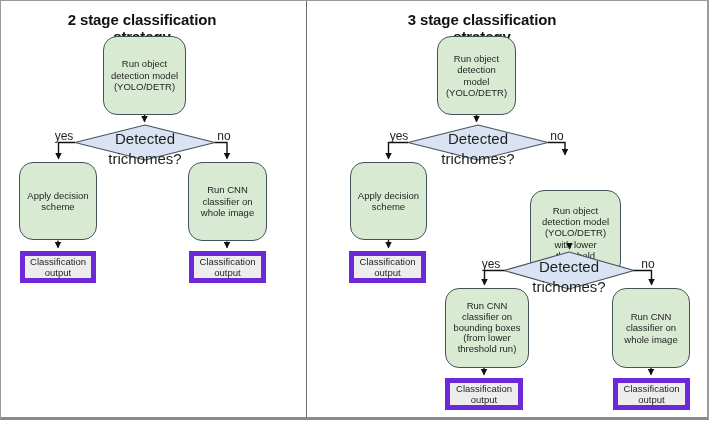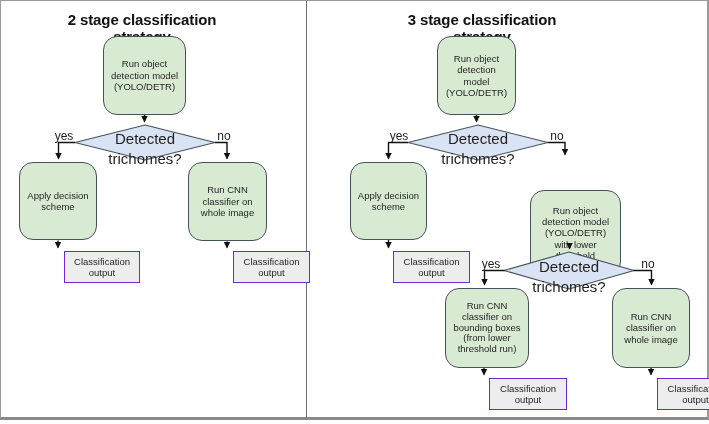--- a/index.html
+++ b/index.html
@@ -6,21 +6,21 @@
   body{width:709px;height:424px;position:relative;overflow:hidden;
        font-family:"Liberation Sans", sans-serif;color:#1f1f1f;}
   .frame{position:absolute;left:0;top:0;width:706px;height:416px;
          border:1px solid #9a9a9a;border-bottom:3px solid #8a8a8a;border-right:2px solid #9a9a9a;}
   .divider{position:absolute;left:306px;top:1px;width:1px;height:417px;background:#6e6e6e;}
   .title{position:absolute;font-size:15px;font-weight:bold;text-align:center;
          letter-spacing:-0.1px;color:#111;}
   .node{position:absolute;display:flex;align-items:center;justify-content:center;
         text-align:center;font-size:9.5px;line-height:1.2;box-sizing:border-box;}
   .proc{background:#d9ead3;border:1.2px solid #44525c;border-radius:14px;padding:4px 6px;}
-  .outp{background:#ededed;border:1px solid #6d28d9;padding:2px 4px;margin-left:44px;}
+  .outp{background:#ededed;border:5px solid #6d28d9;padding:2px 4px;}
   .dtext{position:absolute;text-align:center;font-size:15px;line-height:1.3;}
   .branch{position:absolute;font-size:12px;text-align:center;width:28px;}
   svg.dia{position:absolute;overflow:visible;}
   #arrows{position:absolute;left:0;top:0;pointer-events:none;}
 </style>
 </head>
 <body>
 
 <div class="frame"></div>
 <div class="divider"></div>

